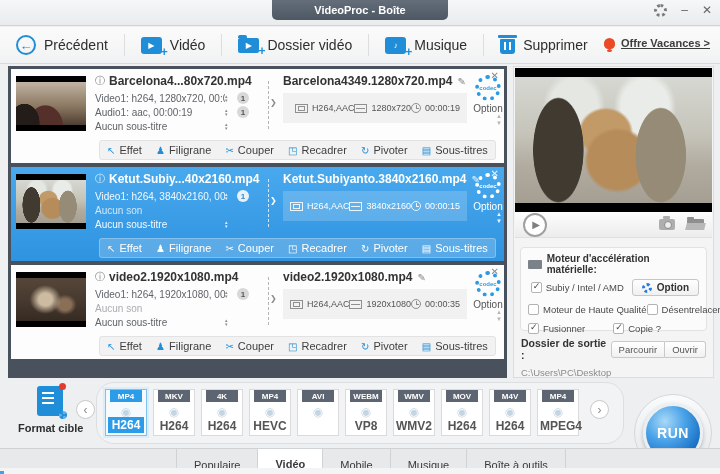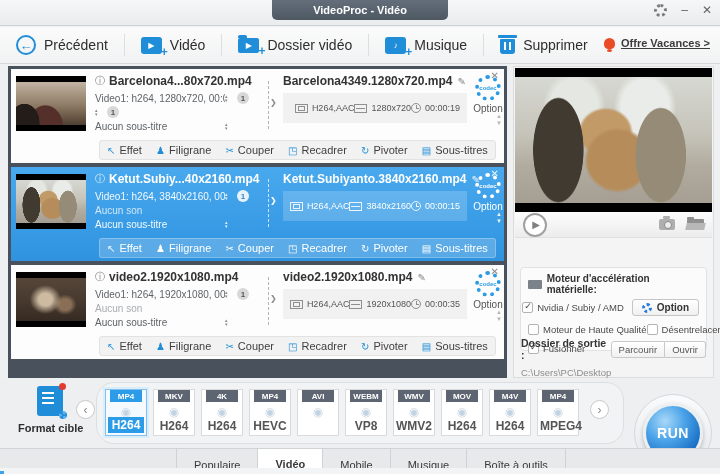--- a/index.html
+++ b/index.html
@@ -132,21 +132,21 @@
   .play-btn { width:24px; height:24px; border:2px solid #a0a0a0; border-radius:50%; background:#fff;
     color:#808080; font-size:10px; display:flex; align-items:center; justify-content:center; padding-left:2px; }
   .pv-spacer { flex:1; }
   .cam { width:16px; height:11px; background:#aeaeae; border-radius:2px; position:relative; margin-right:12px; }
   .cam::before { content:''; position:absolute; top:-3px; left:4px; width:7px; height:3px; background:#aeaeae; border-radius:1px; }
   .cam::after { content:''; position:absolute; top:2px; left:5px; width:6px; height:6px; border-radius:50%; background:#ededed; border:1px solid #8a8a8a; }
   .fold { width:17px; height:11px; background:#8f8f8f; border-radius:1px; position:relative; }
   .fold::before { content:''; position:absolute; top:-2px; left:0; width:7px; height:2px; background:#8f8f8f; border-radius:1px 1px 0 0; }
   .fold::after { content:''; position:absolute; left:-1px; right:-1px; bottom:0; height:7px; background:#b8b8b8; transform:skewX(-14deg); }
   .opt-box { position:absolute; left:6px; right:6px; top:180px; height:84px;
-    border:1px solid #e2e2e2; border-radius:4px; background:#fbfbfb; padding:5px 7px;margin-top:20px; }
+    border:1px solid #e2e2e2; border-radius:4px; background:#fbfbfb; padding:5px 7px; }
   .opt-title { display:flex; align-items:center; gap:5px; font-size:10px; font-weight:bold; color:#333; }
   .chip { width:14px; height:9px; background:#7b828a; border-top:2px dotted #7b828a; border-bottom:2px dotted #7b828a; border-radius:1px; }
   .opt-row1 { display:flex; align-items:center; justify-content:flex-end; gap:8px; margin-top:4px; }
   .cb-item { display:flex; align-items:center; gap:4px; font-size:9.5px; color:#4a4a4a; white-space:nowrap; }
   .cb { width:11px; height:11px; border:1px solid #b3b3b3; border-radius:2px; background:#fff; position:relative; flex:none; }
   .cb.checked::after { content:'✓'; position:absolute; left:1px; top:-2px; font-size:9px; color:#444; }
   .opt-btn { display:flex; align-items:center; gap:5px; border:1px solid #c6c6c6; border-radius:3px;
     background:linear-gradient(#fff,#f0f0f0); padding:2px 9px; font-size:10px; font-weight:bold; color:#333; }
   .gear-sm { width:10px; height:10px; border:3px dotted #2a7de0; border-radius:50%; }
   .opt-row2, .opt-row3 { display:flex; align-items:center; justify-content:space-between; margin-top:8px; }
@@ -202,21 +202,21 @@
   .tab.active { background:#fff; border-bottom:2px solid #3ea2e9; font-weight:bold; }
   .footer-strip { position:absolute; left:0; top:90px; right:0; height:6px; background:#f2f4f6; }
   .footer-tick { position:absolute; left:0; bottom:0; width:4px; height:3px; background:#3ea2e9; }
 </style>
 </head>
 <body>
 
 <div id="app">
 
   <div class="titlebar">
-    <div class="title-box">VideoProc - Vidéo</div>
+    <div class="title-box">VideoProc - Boîte</div>
     <div class="win-controls">
       <span class="gear-dotted"></span>
       <span class="win-btn">–</span>
       <span class="win-btn">✕</span>
     </div>
   </div>
 
   <div class="toolbar">
     <div class="tb-btn">
       <span class="ic-back">←</span>
@@ -271,20 +271,21 @@
       <div class="src-lines">
             <div class="src-line">
               <span class="t">Video1: h264, 1280x720, 00:00:19</span>
               <span class="stepper">
                 <span>▴</span>
                 <span>▾</span>
               </span>
               <span class="badge">1</span>
             </div>
             <div class="src-line">
+              <span class="t">Audio1: aac, 00:00:19</span>
               <span class="stepper">
                 <span>▴</span>
                 <span>▾</span>
               </span>
               <span class="badge">1</span>
             </div>
             <div class="src-line">
               <span class="t">Aucun sous-titre</span>
               <span class="stepper">
                 <span>▴</span>
@@ -555,21 +556,21 @@
     </div>
 
     <div class="opt-box">
       <div class="opt-title">
         <span class="chip"></span>
         <span>Moteur d'accélération matérielle:</span>
       </div>
       <div class="opt-row1">
         <span class="cb-item">
           <span class="cb checked"></span>
-          <span>Nvidia / Subiy / AMD</span>
+          <span>Subiy / Intel / AMD</span>
         </span>
         <span class="opt-btn">
           <span class="gear-sm"></span>
           <span>Option</span>
         </span>
       </div>
       <div class="opt-row2">
         <span class="cb-item">
           <span class="cb"></span>
           <span>Moteur de Haute Qualité</span>

